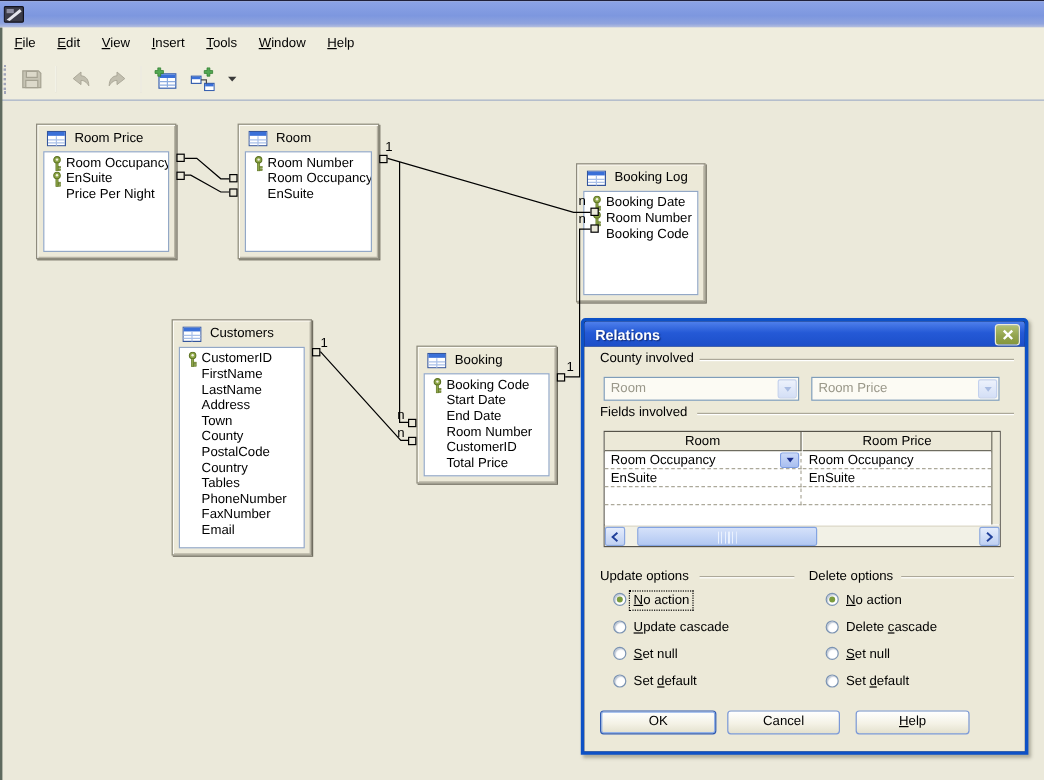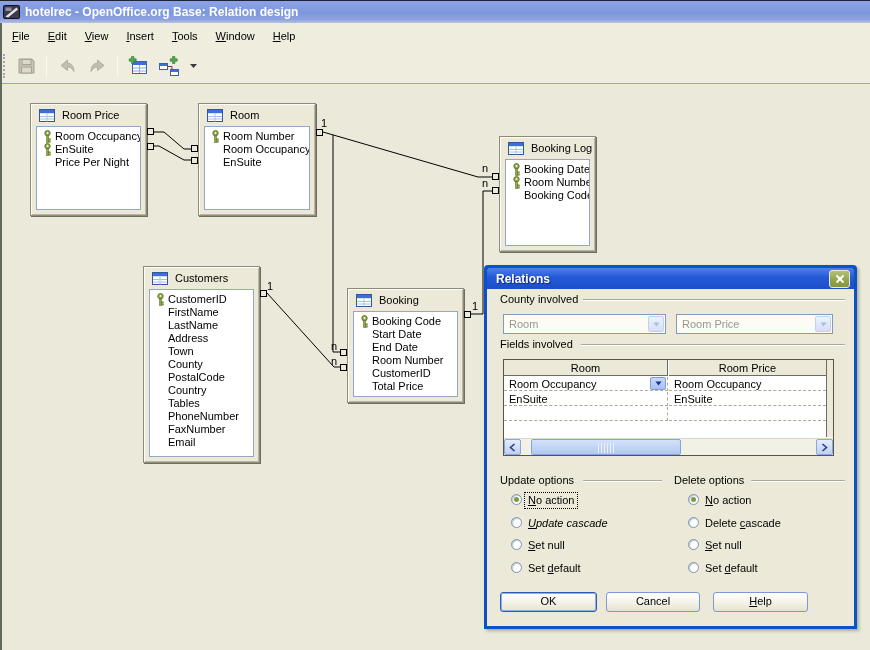--- a/index.html
+++ b/index.html
@@ -105,21 +105,20 @@
 
 <div id="window">
   <div class="titlebar">
     <span class="app-icon">
         <svg width="17" height="16" viewBox="0 0 17 16">
           <rect x="0.5" y="1.5" width="16" height="13" rx="1" fill="#3C3C48" stroke="#12121E"></rect>
           <path d="M2.5 12.5 L13.5 3.5 L15 5.5 L5 13.5 Z" fill="#E6E6EC"></path>
           <rect x="2.5" y="3.5" width="6" height="3.5" fill="#9090A2"></rect>
         </svg>
       </span>
-    <span>hotelrec - OpenOffice.org Base: Relation design</span>
   </div>
 
   <div class="menubar" id="menubar">
       <span class="menu-item"><u>F</u>ile</span>
       <span class="menu-item"><u>E</u>dit</span>
       <span class="menu-item"><u>V</u>iew</span>
       <span class="menu-item"><u>I</u>nsert</span>
       <span class="menu-item"><u>T</u>ools</span>
       <span class="menu-item"><u>W</u>indow</span>
       <span class="menu-item"><u>H</u>elp</span>
@@ -285,21 +284,21 @@
           <div class="tfield">
             <span class="kslot"></span>
             <span>Room Occupancy</span>
           </div>
           <div class="tfield">
             <span class="kslot"></span>
             <span>EnSuite</span>
           </div>
         </div>
       </div>
-      <div class="tbox" style="left: 499px; top: 52px; width: 97px; height: 116px; text-align: center;">
+      <div class="tbox" style="left: 480px; top: 52px; width: 108px; height: 116px; text-align: center;">
         <div class="tbh">
           <span style="display:inline-flex">
             <svg width="16" height="13" viewBox="0 0 16 13">
               <rect x="0.5" y="0.5" width="15" height="12" fill="#fff" stroke="#35569C"></rect>
               <rect x="1" y="1" width="14" height="3.2" fill="#3A70D8"></rect>
               <line x1="1" y1="7.5" x2="15" y2="7.5" stroke="#A9C0E8"></line>
               <line x1="1" y1="10" x2="15" y2="10" stroke="#A9C0E8"></line>
               <line x1="8" y1="4.5" x2="8" y2="12.5" stroke="#A9C0E8"></line>
             </svg>
           </span>
@@ -550,21 +549,21 @@
       <span class="grp" style="left:13px;top:185px">Update options</span>
       <div class="etch" style="left:96px;top:191px;width:79px"></div>
       <span class="grp" style="left:187px;top:185px">Delete options</span>
       <div class="etch" style="left:264px;top:191px;width:94px"></div>
 
       <div id="update-radios">
           <div class="rrow" style="left: 0px; top: 205px; width: 373px;">
             <span class="radio checked" style="left:24px"></span>
             <span class="rlabel focused" style="left:38px"><u>N</u>o action</span>
           </div>
-          <div class="rrow" style="left: 0px; top: 228px; width: 373px; font-style: italic;">
+          <div class="rrow" style="left: 0px; top: 228px; width: 373px;">
             <span class="radio" style="left:24px"></span>
             <span class="rlabel" style="left:38px"><u>U</u>pdate cascade</span>
           </div>
           <div class="rrow" style="left: 0px; top: 250px; width: 373px;">
             <span class="radio" style="left:24px"></span>
             <span class="rlabel" style="left:38px"><u>S</u>et null</span>
           </div>
           <div class="rrow" style="left: 0px; top: 273px; width: 373px;">
             <span class="radio" style="left:24px"></span>
             <span class="rlabel" style="left:38px">Set <u>d</u>efault</span>

